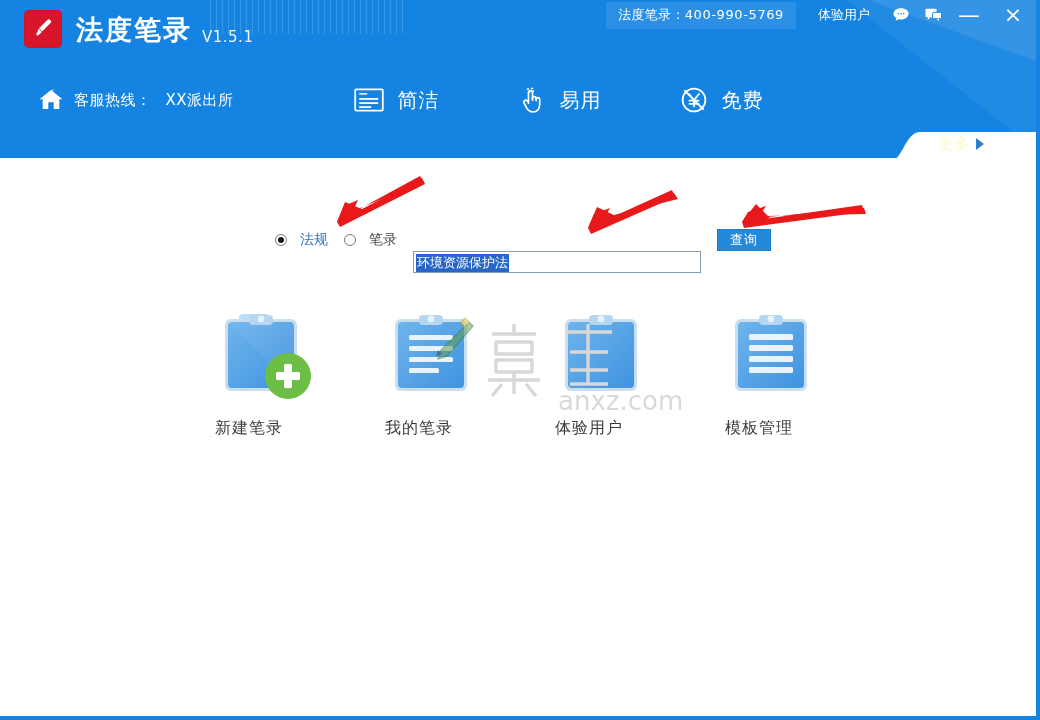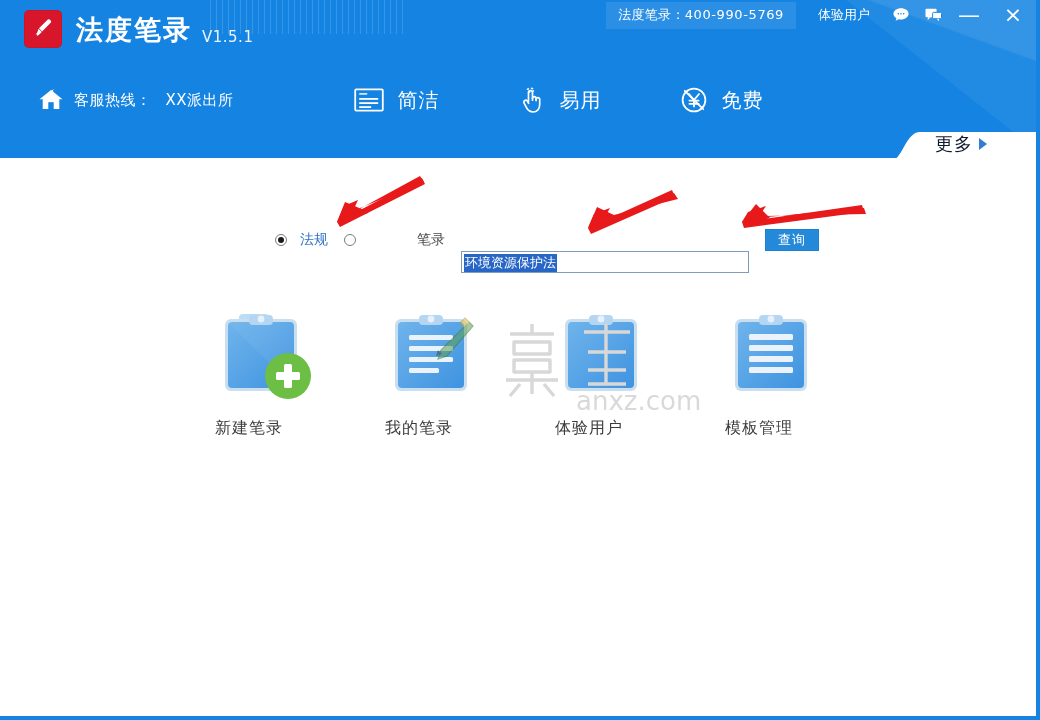--- a/index.html
+++ b/index.html
@@ -150,21 +150,21 @@
     position: absolute; right: 0px; top: 130px;
     width: 150px; height: 28px;
     display: flex; align-items: center; justify-content: center;
     cursor: pointer;
   }
   .more-tab-bg {
     position: absolute; left: 0; top: 0; width: 150px; height: 30px;
   }
   .more-tab .more-text {
     position: relative;
-    color: #0f172a; font-size: 18px; letter-spacing: 1px;
+    color: #fef9c3; font-size: 15px; letter-spacing: 1px;
     margin-right: 6px;
   }
   .more-tab .more-arrow {
     position: relative;
     width: 0; height: 0;
     border-left: 8px solid #2f7fd0;
     border-top: 6px solid transparent;
     border-bottom: 6px solid transparent;
   }
 
@@ -174,21 +174,21 @@
     width: 1033px; height: 558px;
     background: #ffffff;
   }
 
   
   .search-row {
     position: absolute; left: 272px; top: 49px;
     display: flex; align-items: center;
   }
   .radio-item { display: flex; align-items: center; cursor: pointer; }
-  .radio-item + .radio-item { margin-left: 16px; gap: 48px; }
+  .radio-item + .radio-item { margin-left: 16px; }
   .radio-dot {
     width: 12px; height: 12px; border-radius: 50%;
     border: 1px solid #7b7b7b; background: #fff;
     position: relative; flex: none;
     box-sizing: border-box;
   }
   .radio-dot.on::after {
     content: ""; position: absolute;
     left: 2px; top: 2px; width: 6px; height: 6px;
     border-radius: 50%; background: #1a1a1a;
@@ -242,21 +242,21 @@
     cursor: pointer;
   }
   .shortcut .sc-icon { width: 104px; height: 104px; position: relative; }
   .shortcut .sc-label {
     margin-top: 14px;
     font-size: 16px; color: #3c3c3c; letter-spacing: 1px;
   }
 
   
   .watermark {
-    position: absolute; left: 492px; top: 318px;
+    position: absolute; left: 474px; top: 318px;
     width: 230px; height: 100px;
     pointer-events: none;
   }
 
   
   .arrows { position: absolute; left: 0; top: 0; width: 1040px; height: 720px; pointer-events: none; }
 </style>
 </head>
 <body>
 

